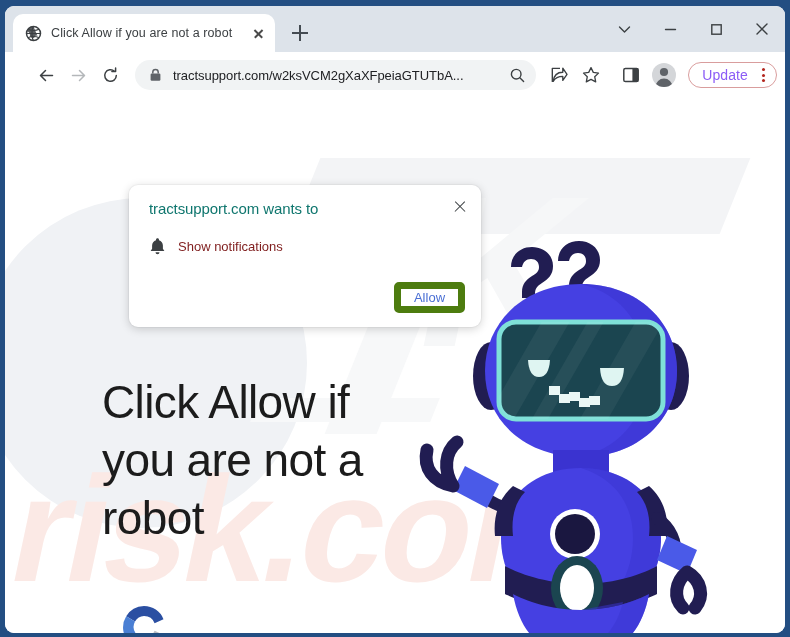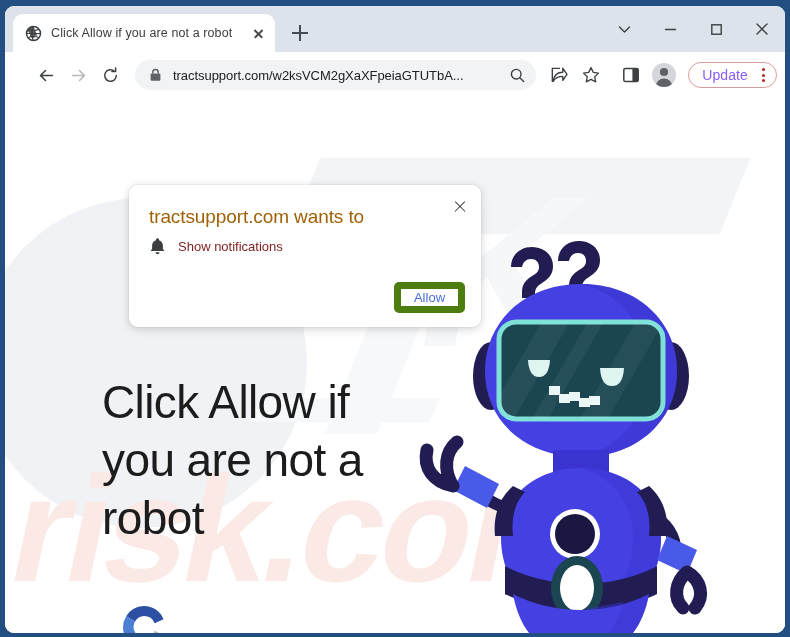--- a/index.html
+++ b/index.html
@@ -225,22 +225,22 @@
     border-radius: 50%;
   }
   #perm-close::before, #perm-close::after {
     content: ""; position: absolute;
     left: 4px; top: 10.5px; width: 14px; height: 1.4px;
     background: #3c4043;
   }
   #perm-close::before { transform: rotate(45deg); }
   #perm-close::after  { transform: rotate(-45deg); }
   #perm-title {
-    position: absolute; left: 20px; top: 21px;
-    font-size: 19px; color: #a16207; letter-spacing: -.1px;
+    position: absolute; left: 20px; top: 15px;
+    font-size: 15px; color: #0f766e; letter-spacing: -.1px;
   }
   #perm-row {
     position: absolute; left: 20px; top: 52px;
     display: flex; align-items: center; gap: 12px;
   }
   #perm-opt-label { font-size: 13px; color: #7f1d1d; }
   #perm-actions {
     position: absolute; right: 16px; bottom: 14px;
     display: flex; gap: 12px;
   }

